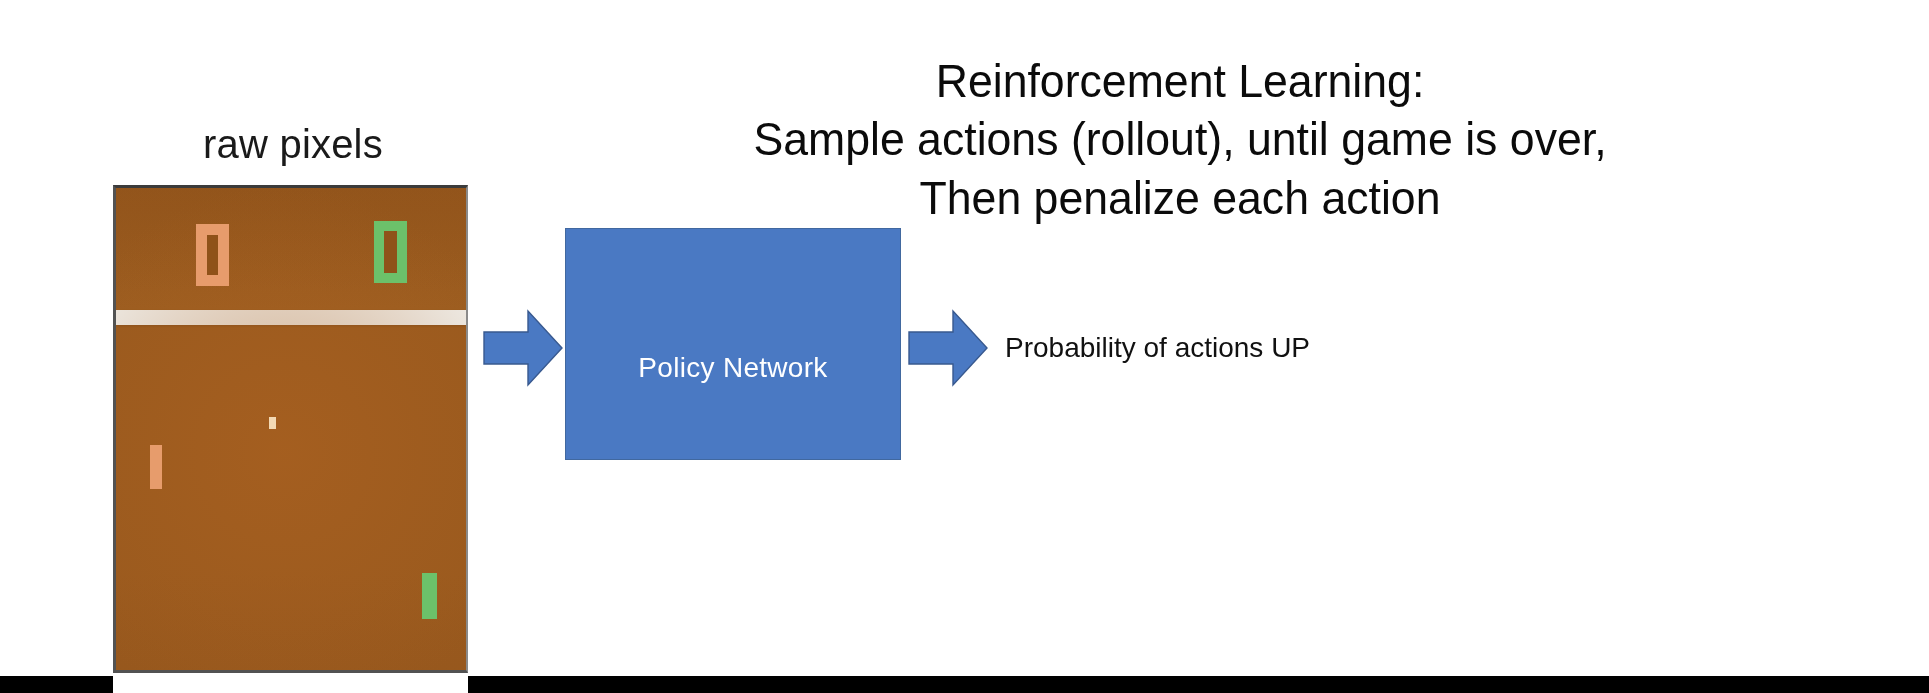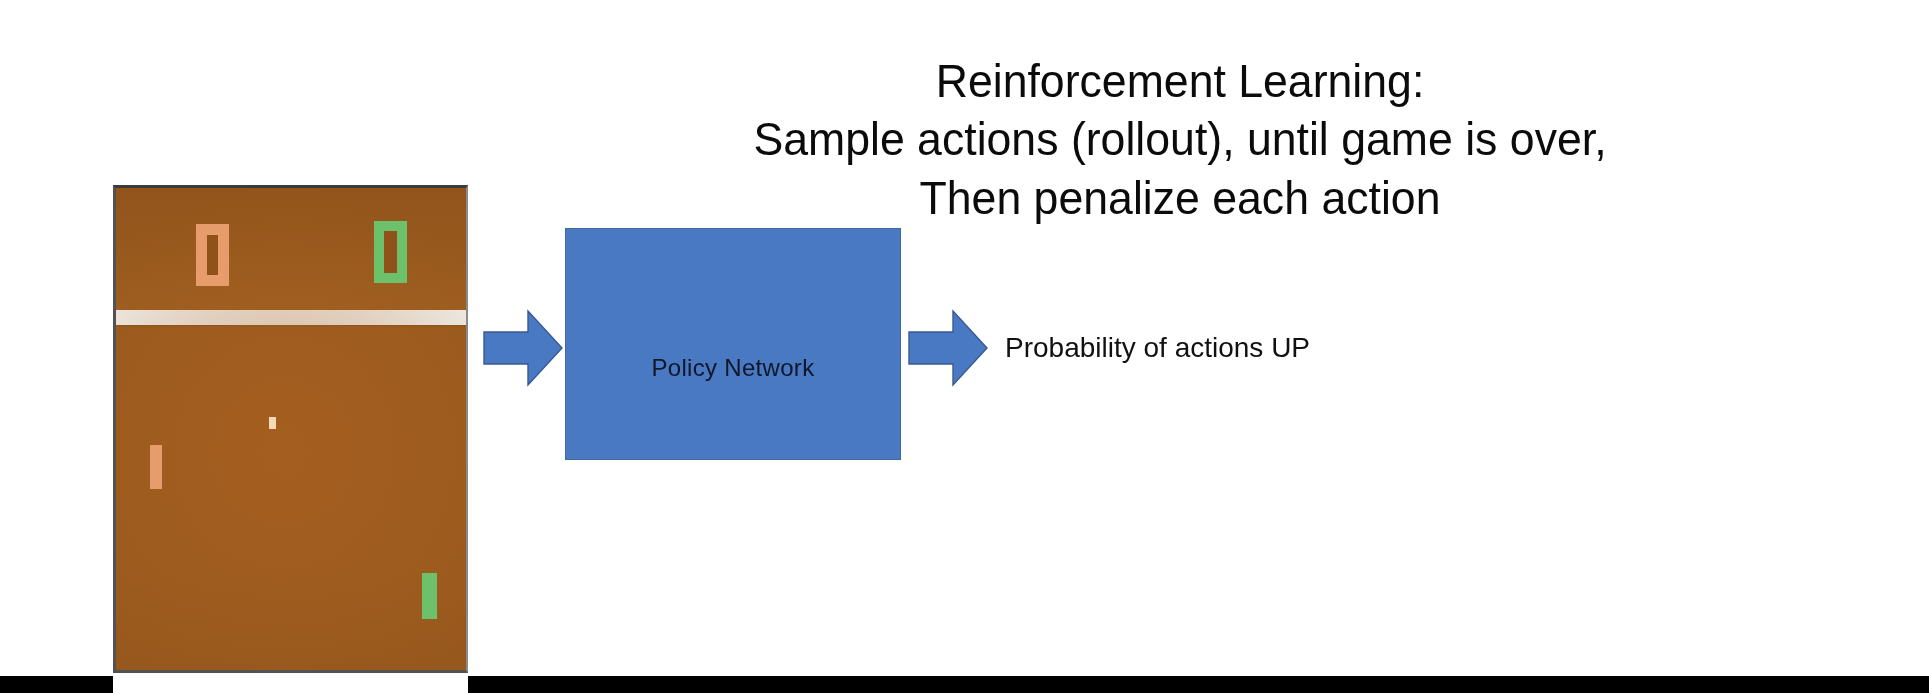--- a/index.html
+++ b/index.html
@@ -144,22 +144,22 @@
     width: 336px;
     height: 232px;
     background: #4a79c3;
     border: 1px solid #41689f;
     box-sizing: border-box;
     display: flex;
     align-items: center;
     justify-content: center;
   }
   #policy-box-label {
-    color: #0f172a;
-    font-size: 24px;
+    color: #ffffff;
+    font-size: 28px;
     font-family: "Liberation Sans", sans-serif;
     letter-spacing: 0.3px;
     white-space: nowrap;
     margin-top: 48px;
   }
 
   
   #output-label {
     position: absolute;
     left: 1005px;
@@ -187,20 +187,21 @@
   #heading-block .hline { display: block; white-space: nowrap; }
 </style>
 </head>
 <body>
 
 <div id="stage">
 
   <div id="band-left" class="black-band"></div>
   <div id="band-right" class="black-band"></div>
 
+  <div id="raw-pixels-label">raw pixels</div>
 
   <div id="game-frame">
     <div id="score-band"></div>
     <div id="divider-bar"></div>
     <div id="game-bg-gradient"></div>
 
     <div id="score-left" class="score">
       <div class="score-hole"></div>
     </div>
     <div id="score-right" class="score">

